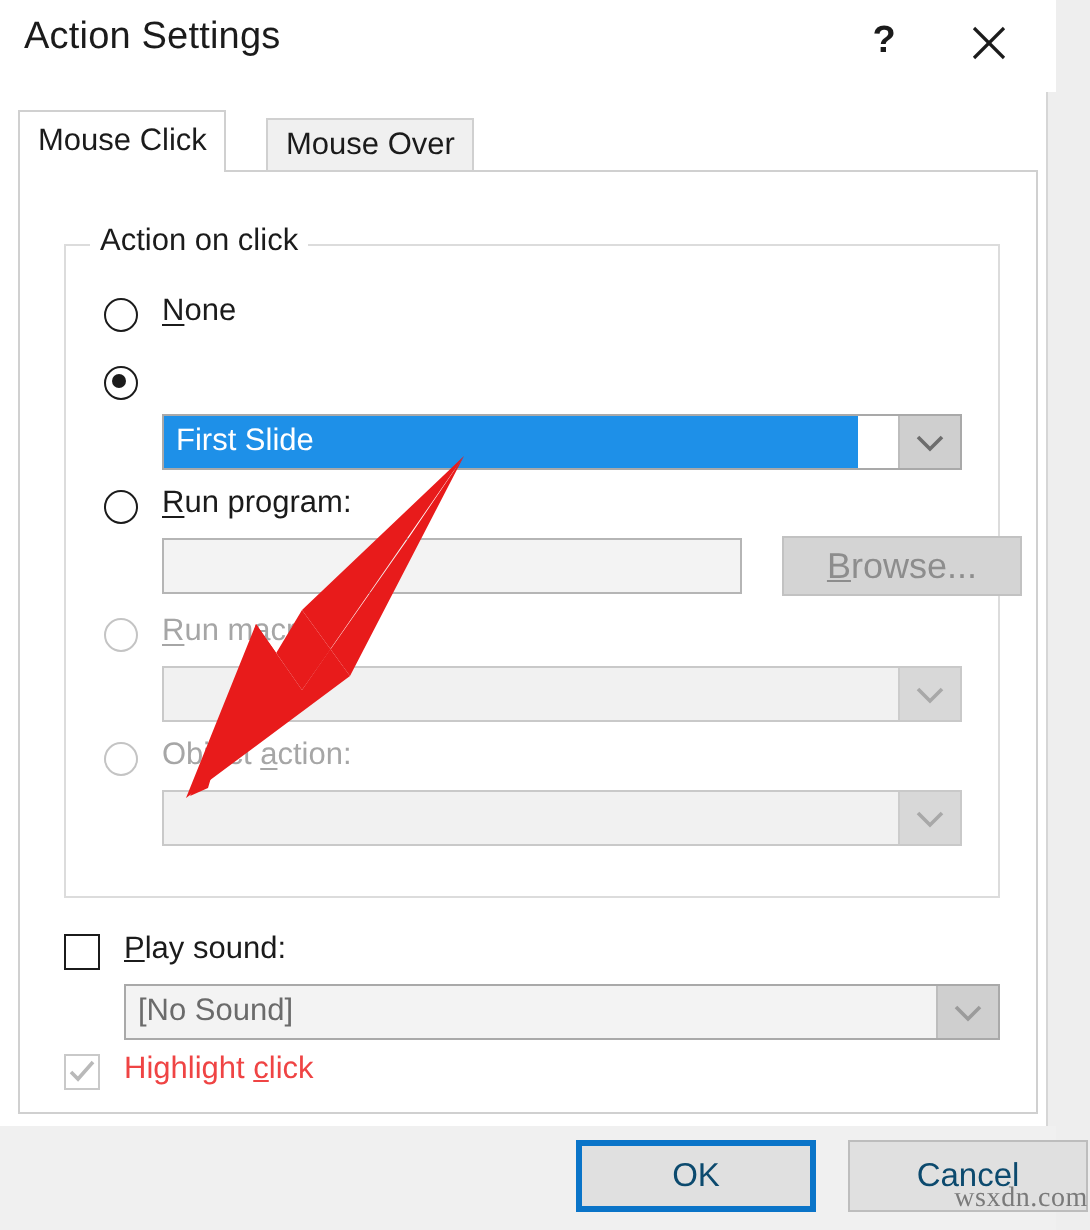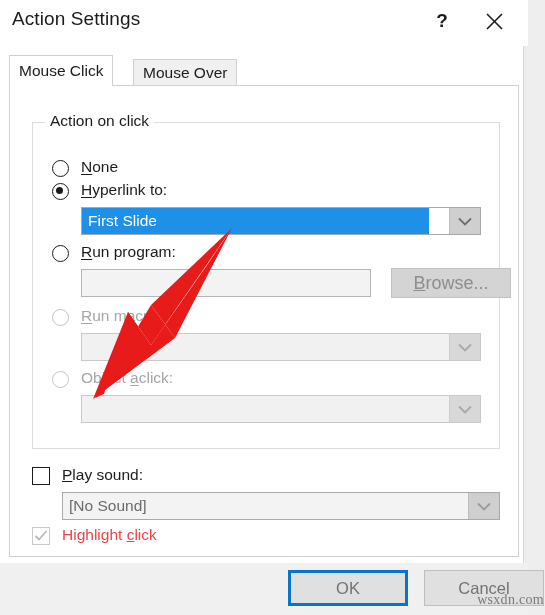--- a/index.html
+++ b/index.html
@@ -258,21 +258,21 @@
   }
   .footer-btn {
     position: absolute;
     top: 7px;
     width: 120px;
     height: 36px;
     box-sizing: border-box;
     background: #e0e0e0;
     border: 1px solid #bdbdbd;
     font-size: 16.5px;
-    color: #737373;
+    color: #0c4a6e;
     display: flex;
     align-items: center;
     justify-content: center;
   }
   .footer-btn.default {
     left: 288px;
     border: 3px solid #0a74c8;
   }
   .footer-btn.cancel { left: 424px; }
 
@@ -323,30 +323,29 @@
       <div class="tab tab-mouse-over">
         <span>Mouse Over</span>
       </div>
     </div>
 
     <div class="tabpanel">
 
       <div class="groupbox">
         <div class="group-legend">Action on click</div>
 
-        <div class="row" style="top:33px">
+        <div class="row" style="top:22px">
           <span class="radio"></span>
           <span class="radio-label"><u>N</u><span>one</span></span>
         </div>
 
         <div class="row" style="top:56px">
           <span class="radio">
               <span class="dot"></span>
             </span>
-          <span class="radio-label"><u>H</u><span>yperlink to:</span></span>
         </div>
 
         <div class="combo selected-hl" style="left:48px; top:84px; width:400px;">
           <div class="field">
               <span>First Slide</span>
             </div>
           <div class="arrowbtn">
             <svg class="chev" width="14" height="9" viewBox="0 0 14 9" aria-hidden="true">
               <polyline points="1,1.5 7,7.5 13,1.5" fill="none" stroke="#6d6d6d" stroke-width="1.8"></polyline>
             </svg>
@@ -373,21 +372,21 @@
           <div class="field"></div>
           <div class="arrowbtn">
             <svg class="chev" width="14" height="9" viewBox="0 0 14 9" aria-hidden="true">
               <polyline points="1,1.5 7,7.5 13,1.5" fill="none" stroke="#a8a8a8" stroke-width="1.8"></polyline>
             </svg>
           </div>
         </div>
 
         <div class="row" style="top:244px">
           <span class="radio disabled"></span>
-          <span class="radio-label disabled"><span>Object </span><u>a</u><span>click:</span></span>
+          <span class="radio-label disabled"><span>Object </span><u>a</u><span>ction:</span></span>
         </div>
         <div class="combo disabled" style="left:48px; top:272px; width:400px;">
           <div class="field"></div>
           <div class="arrowbtn">
             <svg class="chev" width="14" height="9" viewBox="0 0 14 9" aria-hidden="true">
               <polyline points="1,1.5 7,7.5 13,1.5" fill="none" stroke="#a8a8a8" stroke-width="1.8"></polyline>
             </svg>
           </div>
         </div>
       </div>

